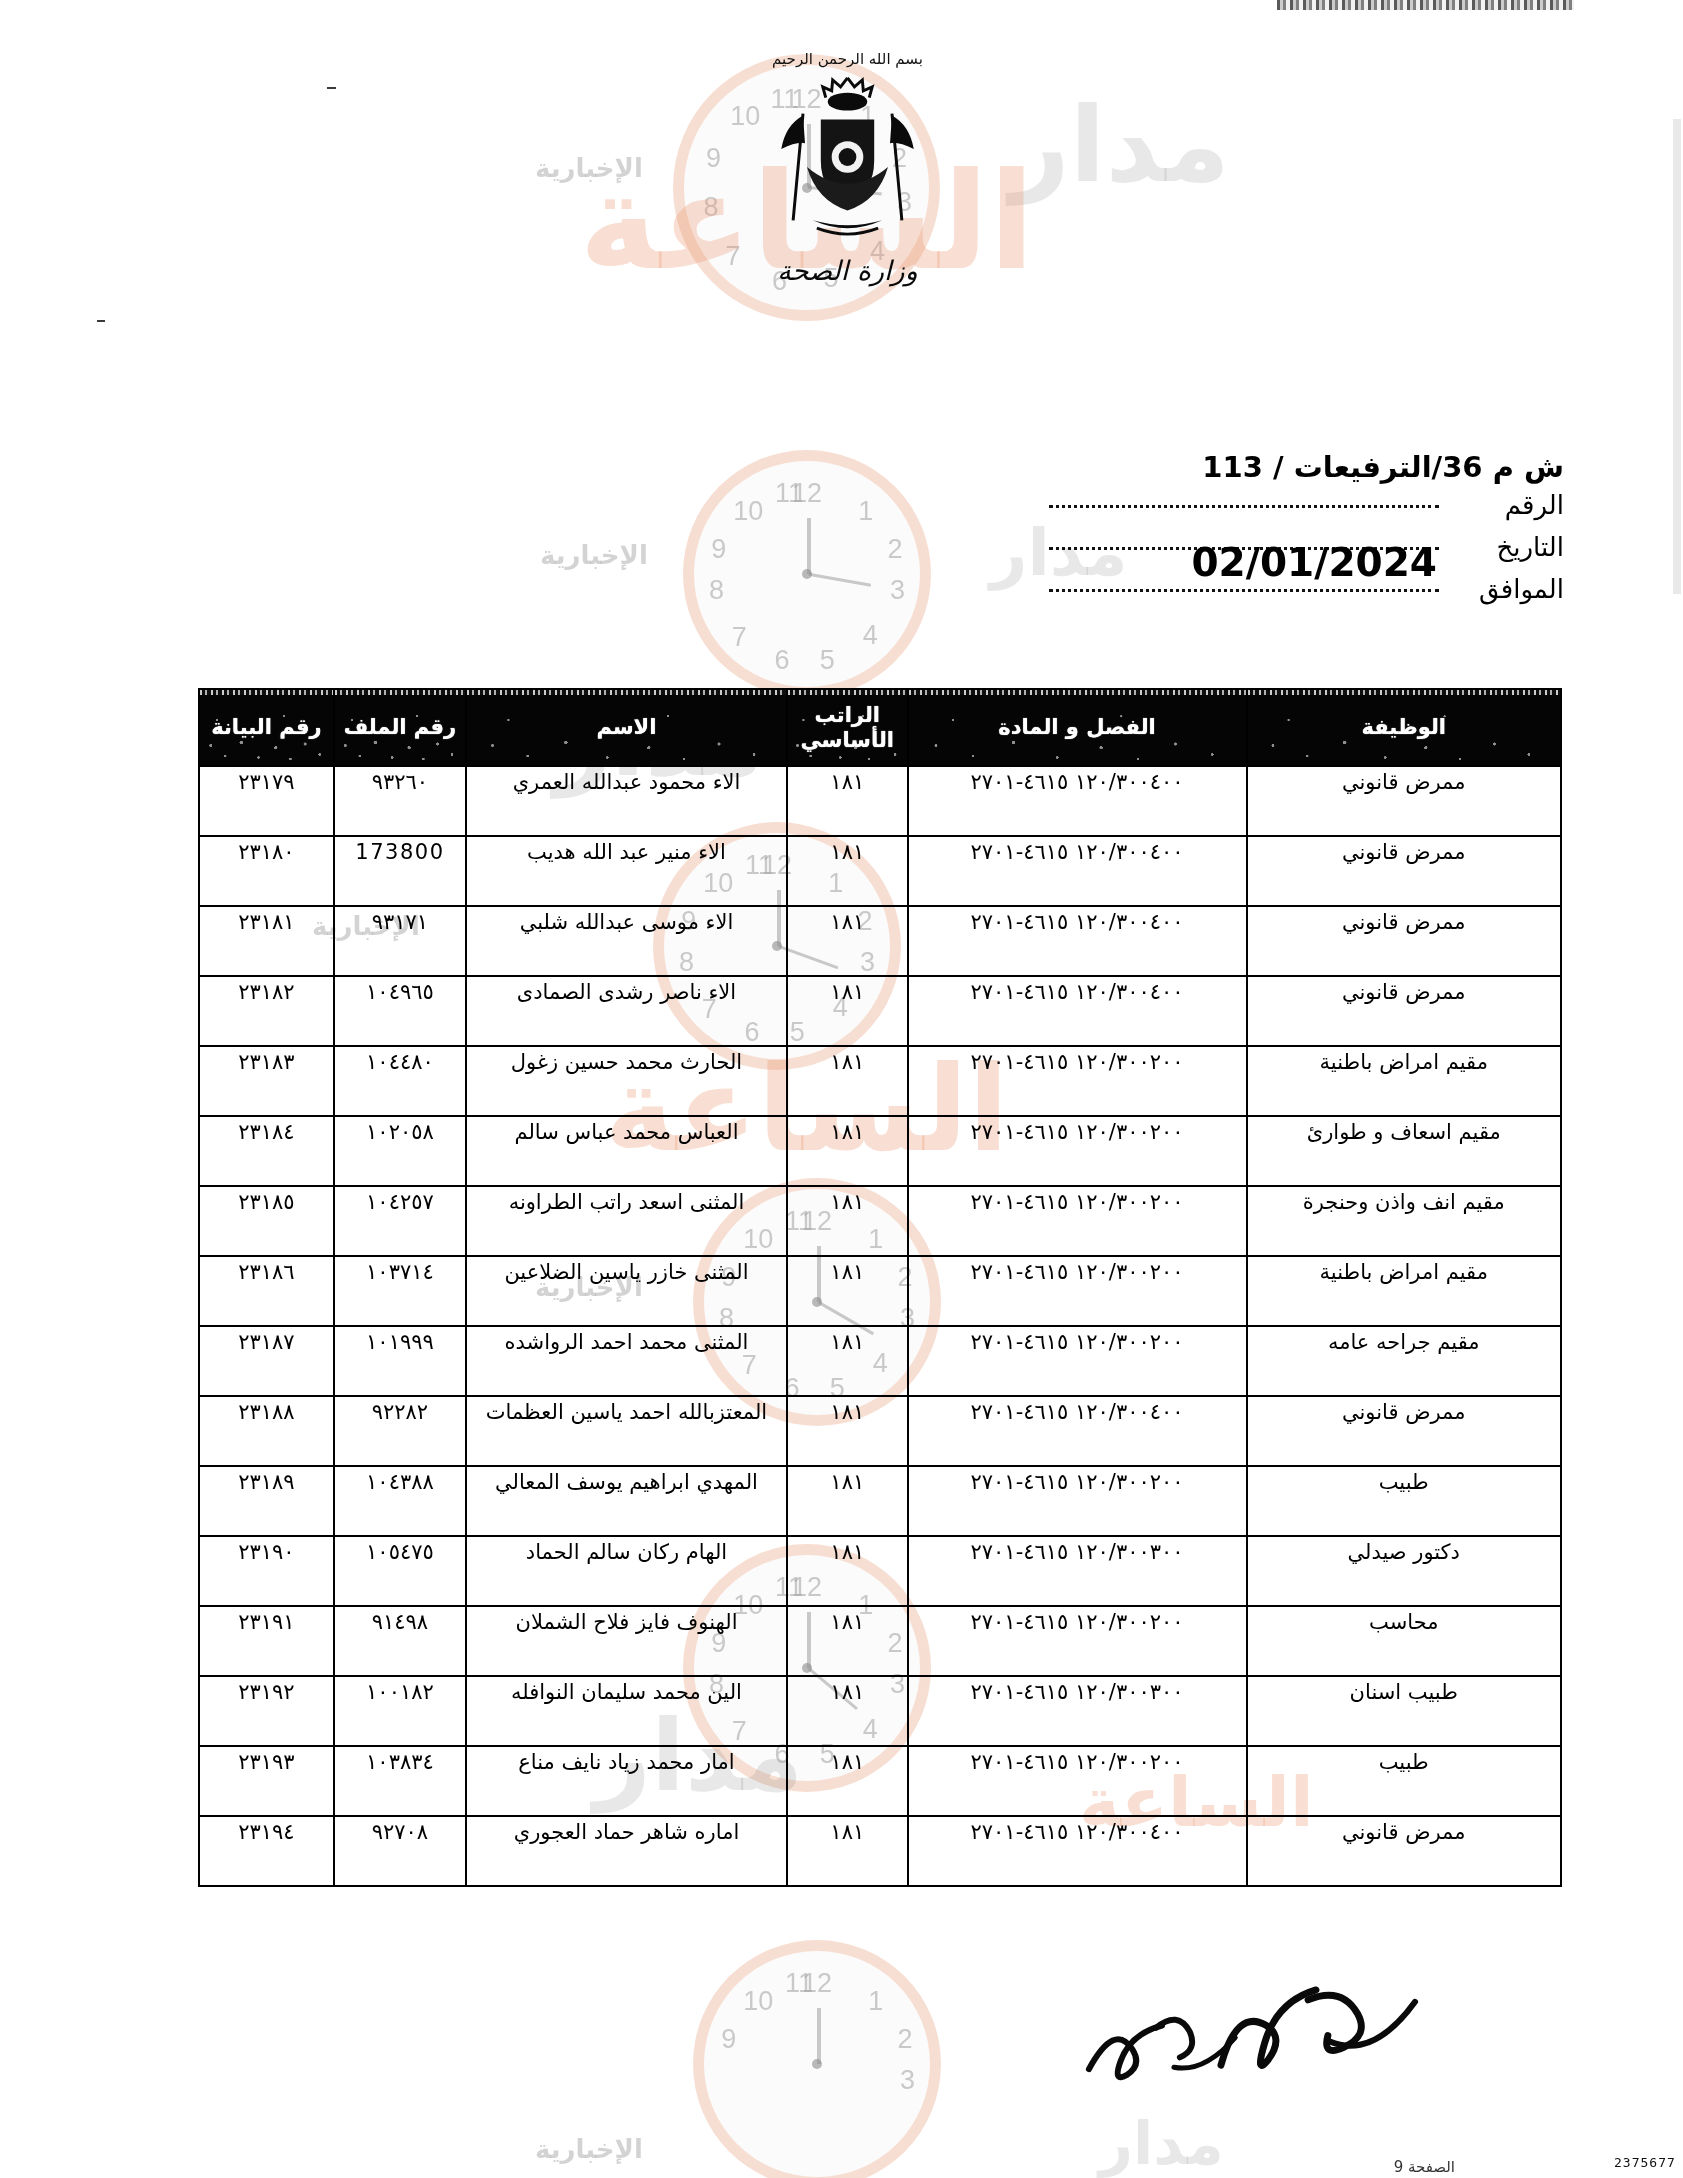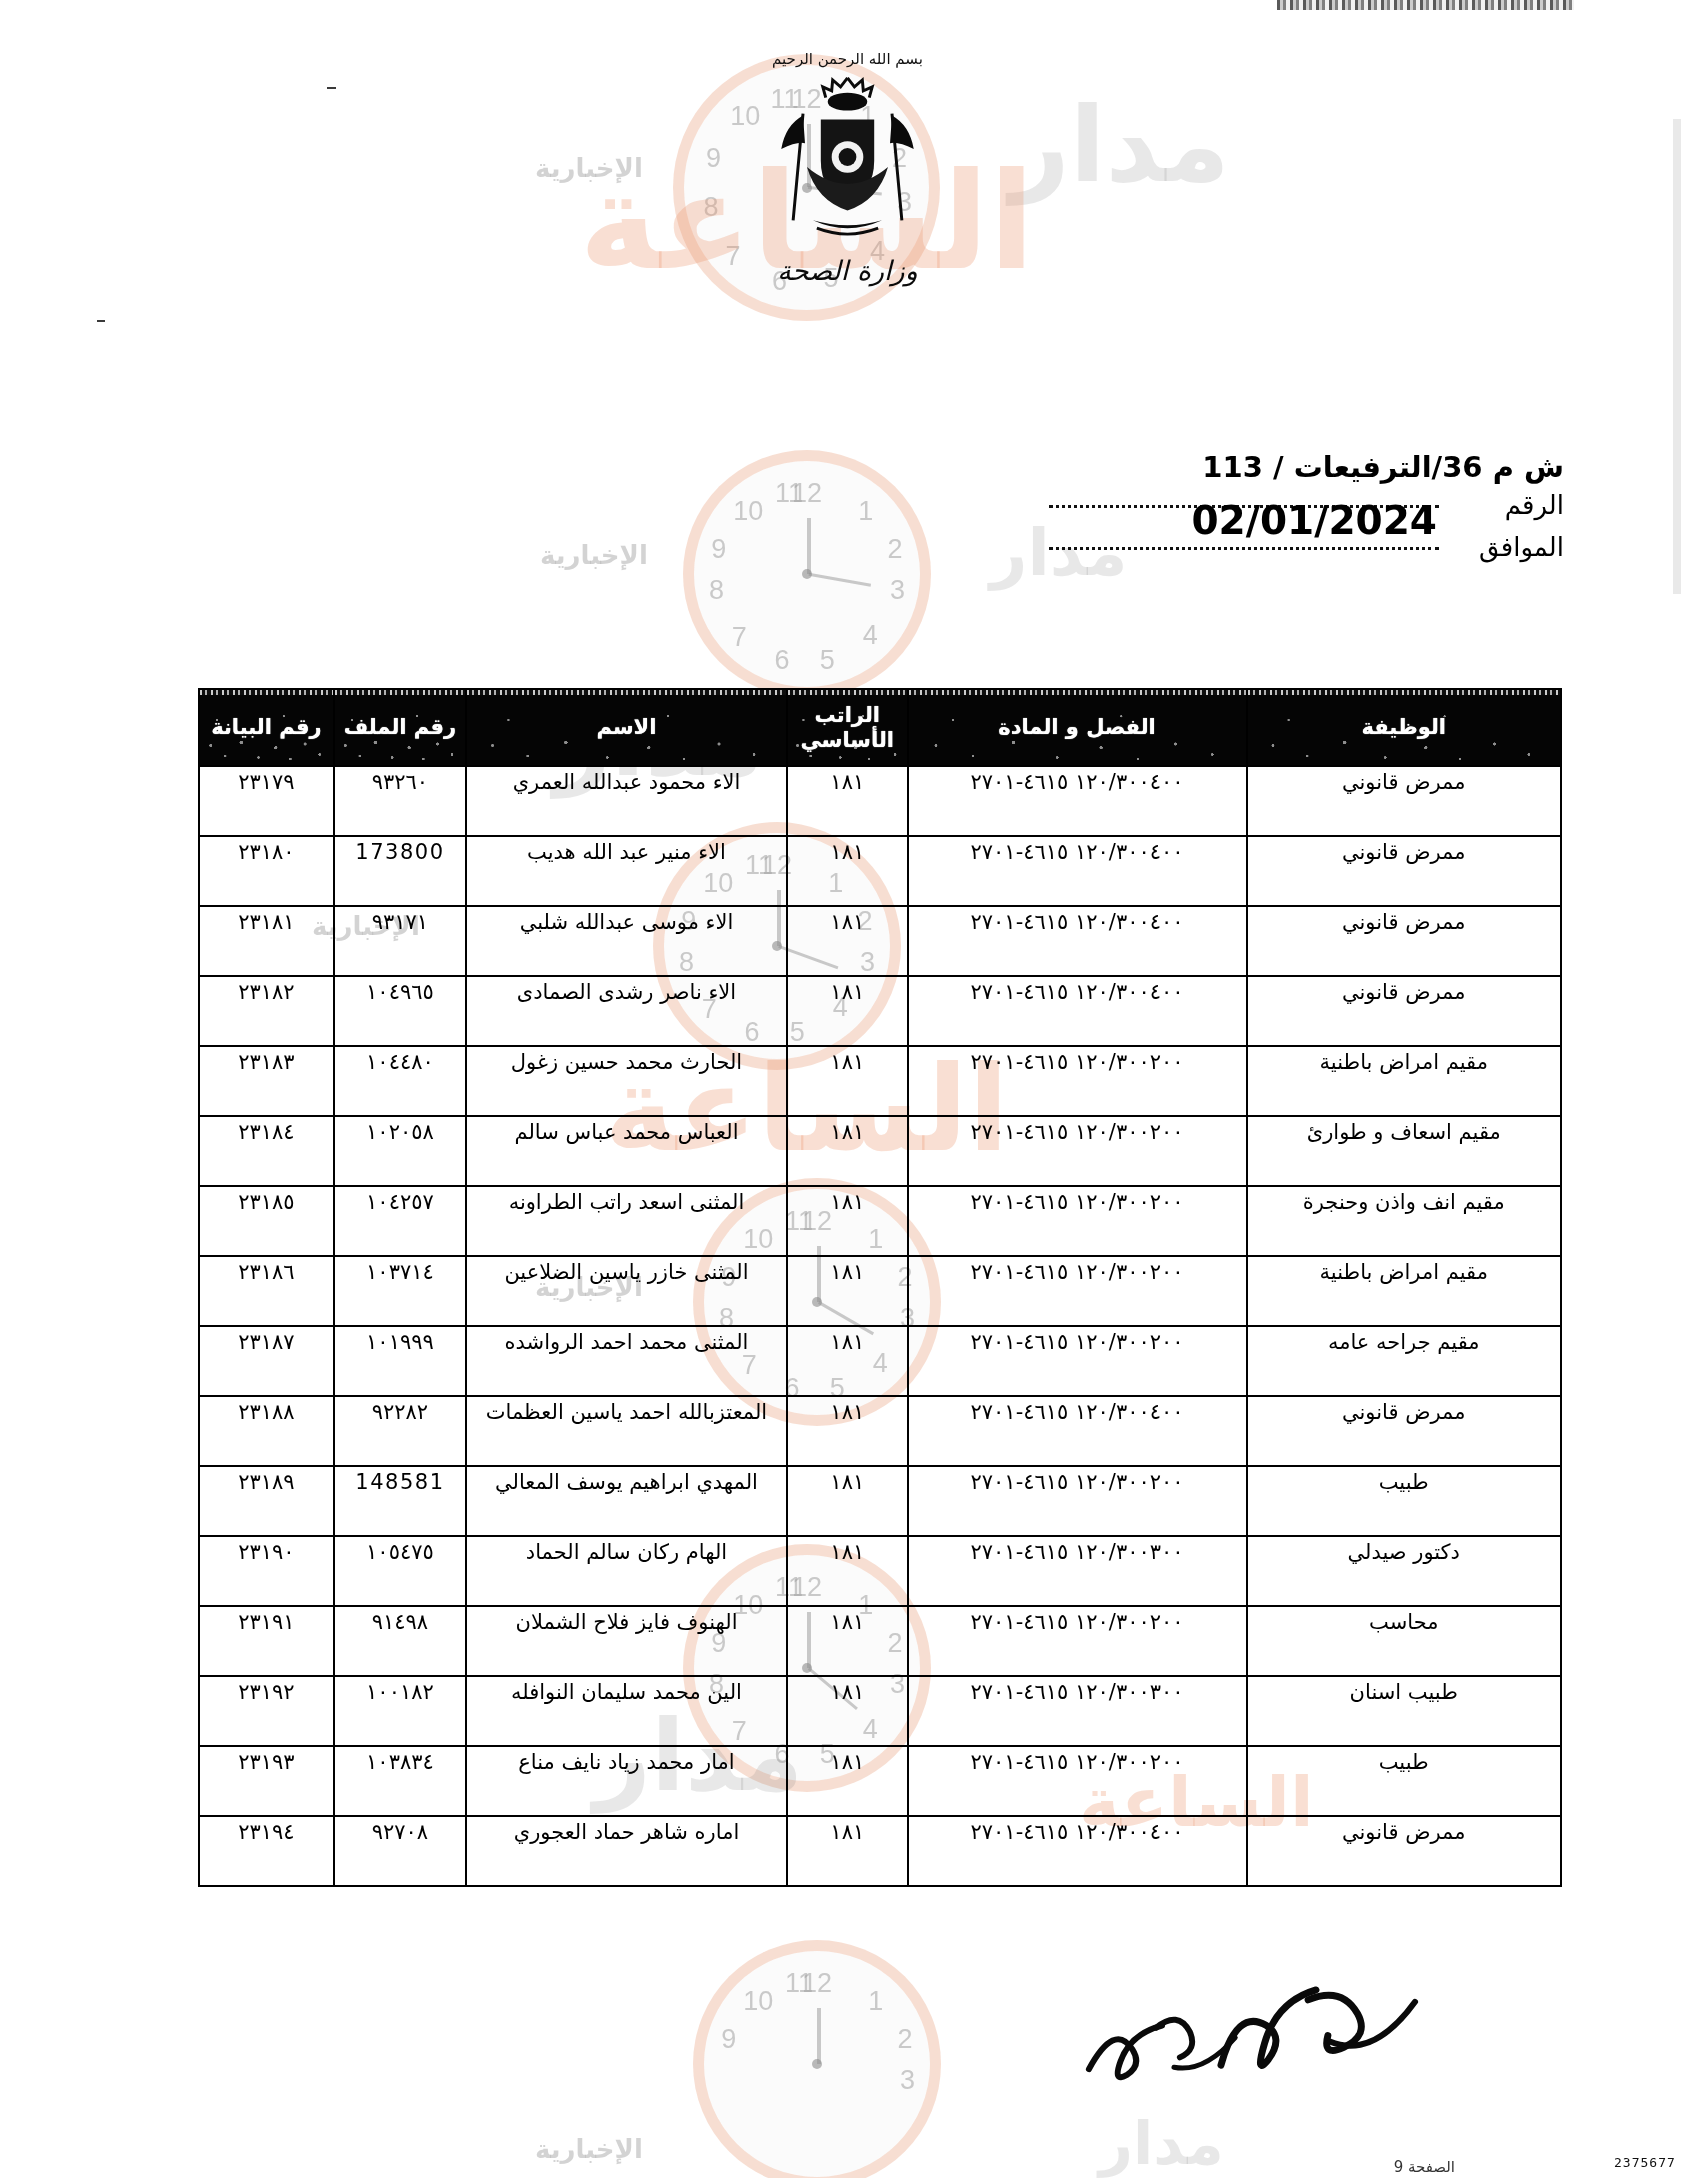--- a/index.html
+++ b/index.html
@@ -417,20 +417,24 @@
   </div>
 
   <div class="ref-block">
     <div class="ref-code">ش م 36/الترفيعات / 113</div>
 
     <div class="ref-row">
       <span class="ref-label">الرقم</span>
       <span class="ref-dots"></span>
     </div>
 
+    <div class="ref-row">
+      <span class="ref-label">التاريخ</span>
+      <span class="ref-dots"></span>
+    </div>
 
     <div class="ref-row" style="position:relative;">
       <span class="ref-label">الموافق</span>
       <span class="ref-dots"></span>
       <span class="ref-value" style="right:127px;top:-34px;">02/01/2024</span>
     </div>
   </div>
 
   <div class="tbl-wrap">
     <table class="doc">
@@ -555,21 +559,21 @@
             <td class="cell c-sal">١٨١</td>
             <td class="cell c-name">المعتزبالله احمد ياسين العظمات</td>
             <td class="cell c-file">٩٢٢٨٢</td>
             <td class="cell c-ent">٢٣١٨٨</td>
           </tr>
           <tr class="r">
             <td class="cell c-job">طبيب</td>
             <td class="cell c-ch">١٢٠/٣٠٠٢٠٠  ٤٦١٥-٢٧٠١</td>
             <td class="cell c-sal">١٨١</td>
             <td class="cell c-name">المهدي ابراهيم يوسف المعالي</td>
-            <td class="cell c-file">148581</td>
+            <td class="cell c-file">١٠٤٣٨٨</td>
             <td class="cell c-ent">٢٣١٨٩</td>
           </tr>
           <tr class="r">
             <td class="cell c-job">دكتور صيدلي</td>
             <td class="cell c-ch">١٢٠/٣٠٠٣٠٠  ٤٦١٥-٢٧٠١</td>
             <td class="cell c-sal">١٨١</td>
             <td class="cell c-name">الهام ركان سالم الحماد</td>
             <td class="cell c-file">١٠٥٤٧٥</td>
             <td class="cell c-ent">٢٣١٩٠</td>
           </tr>

